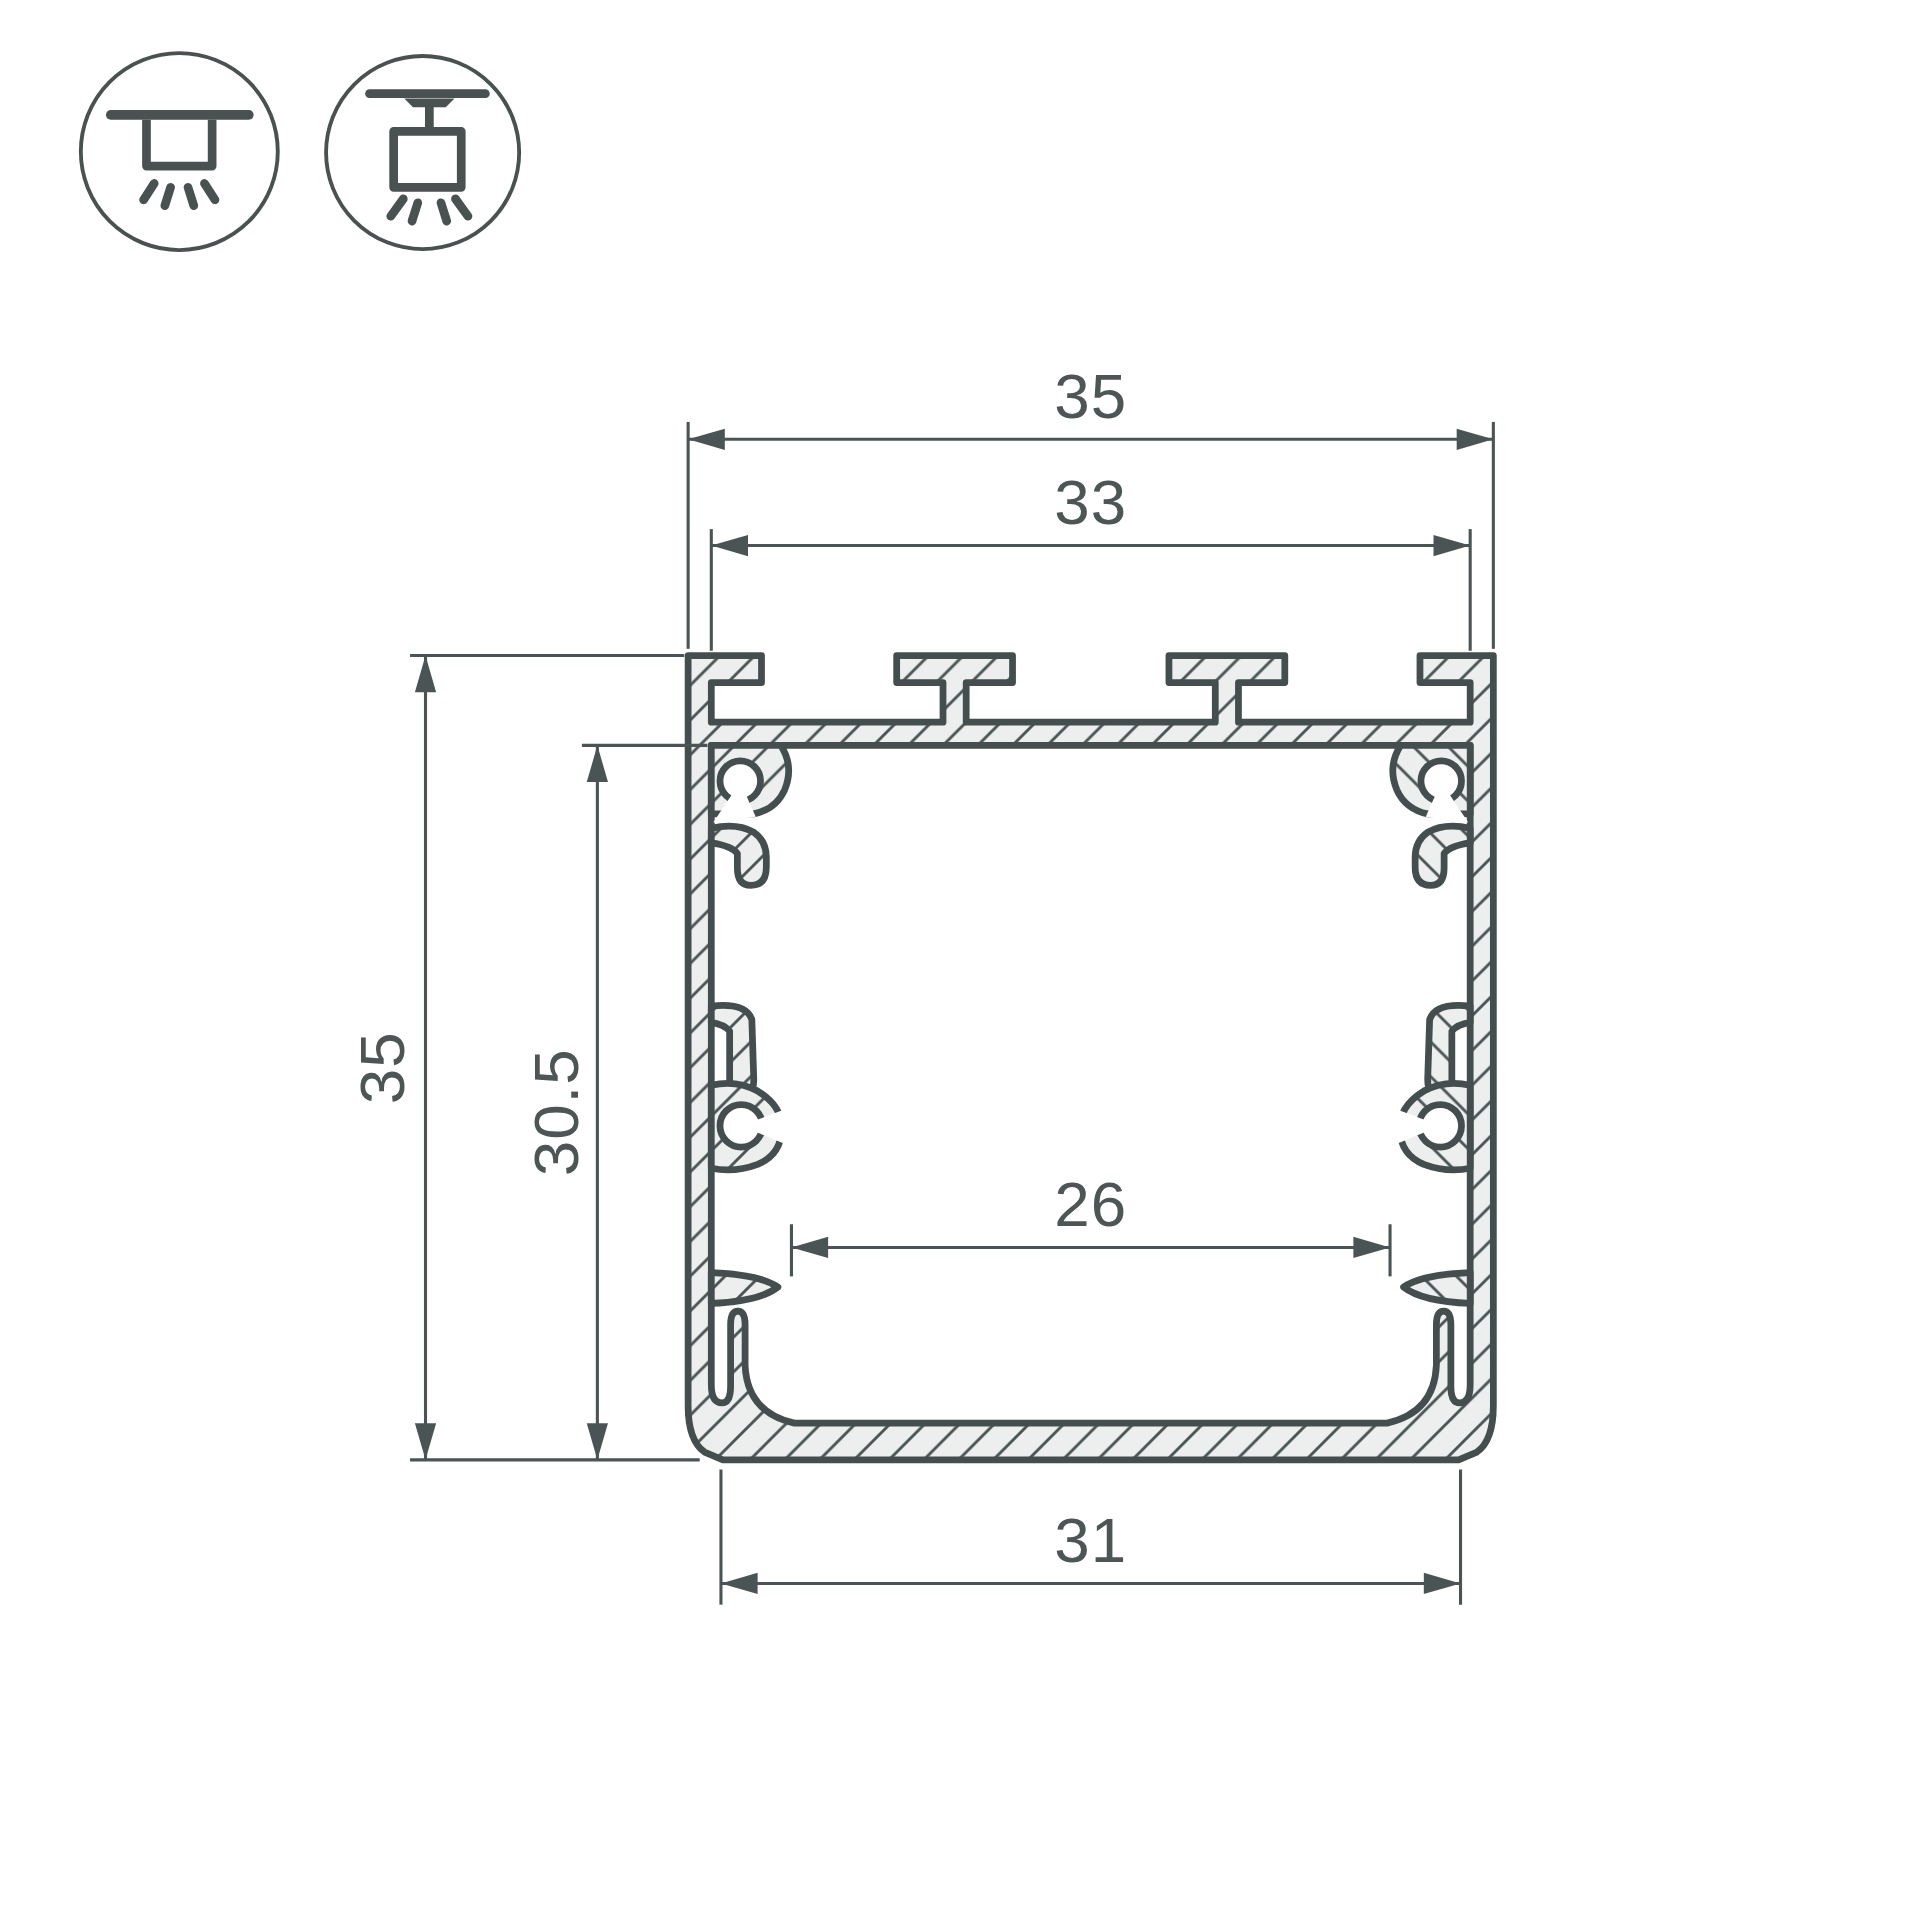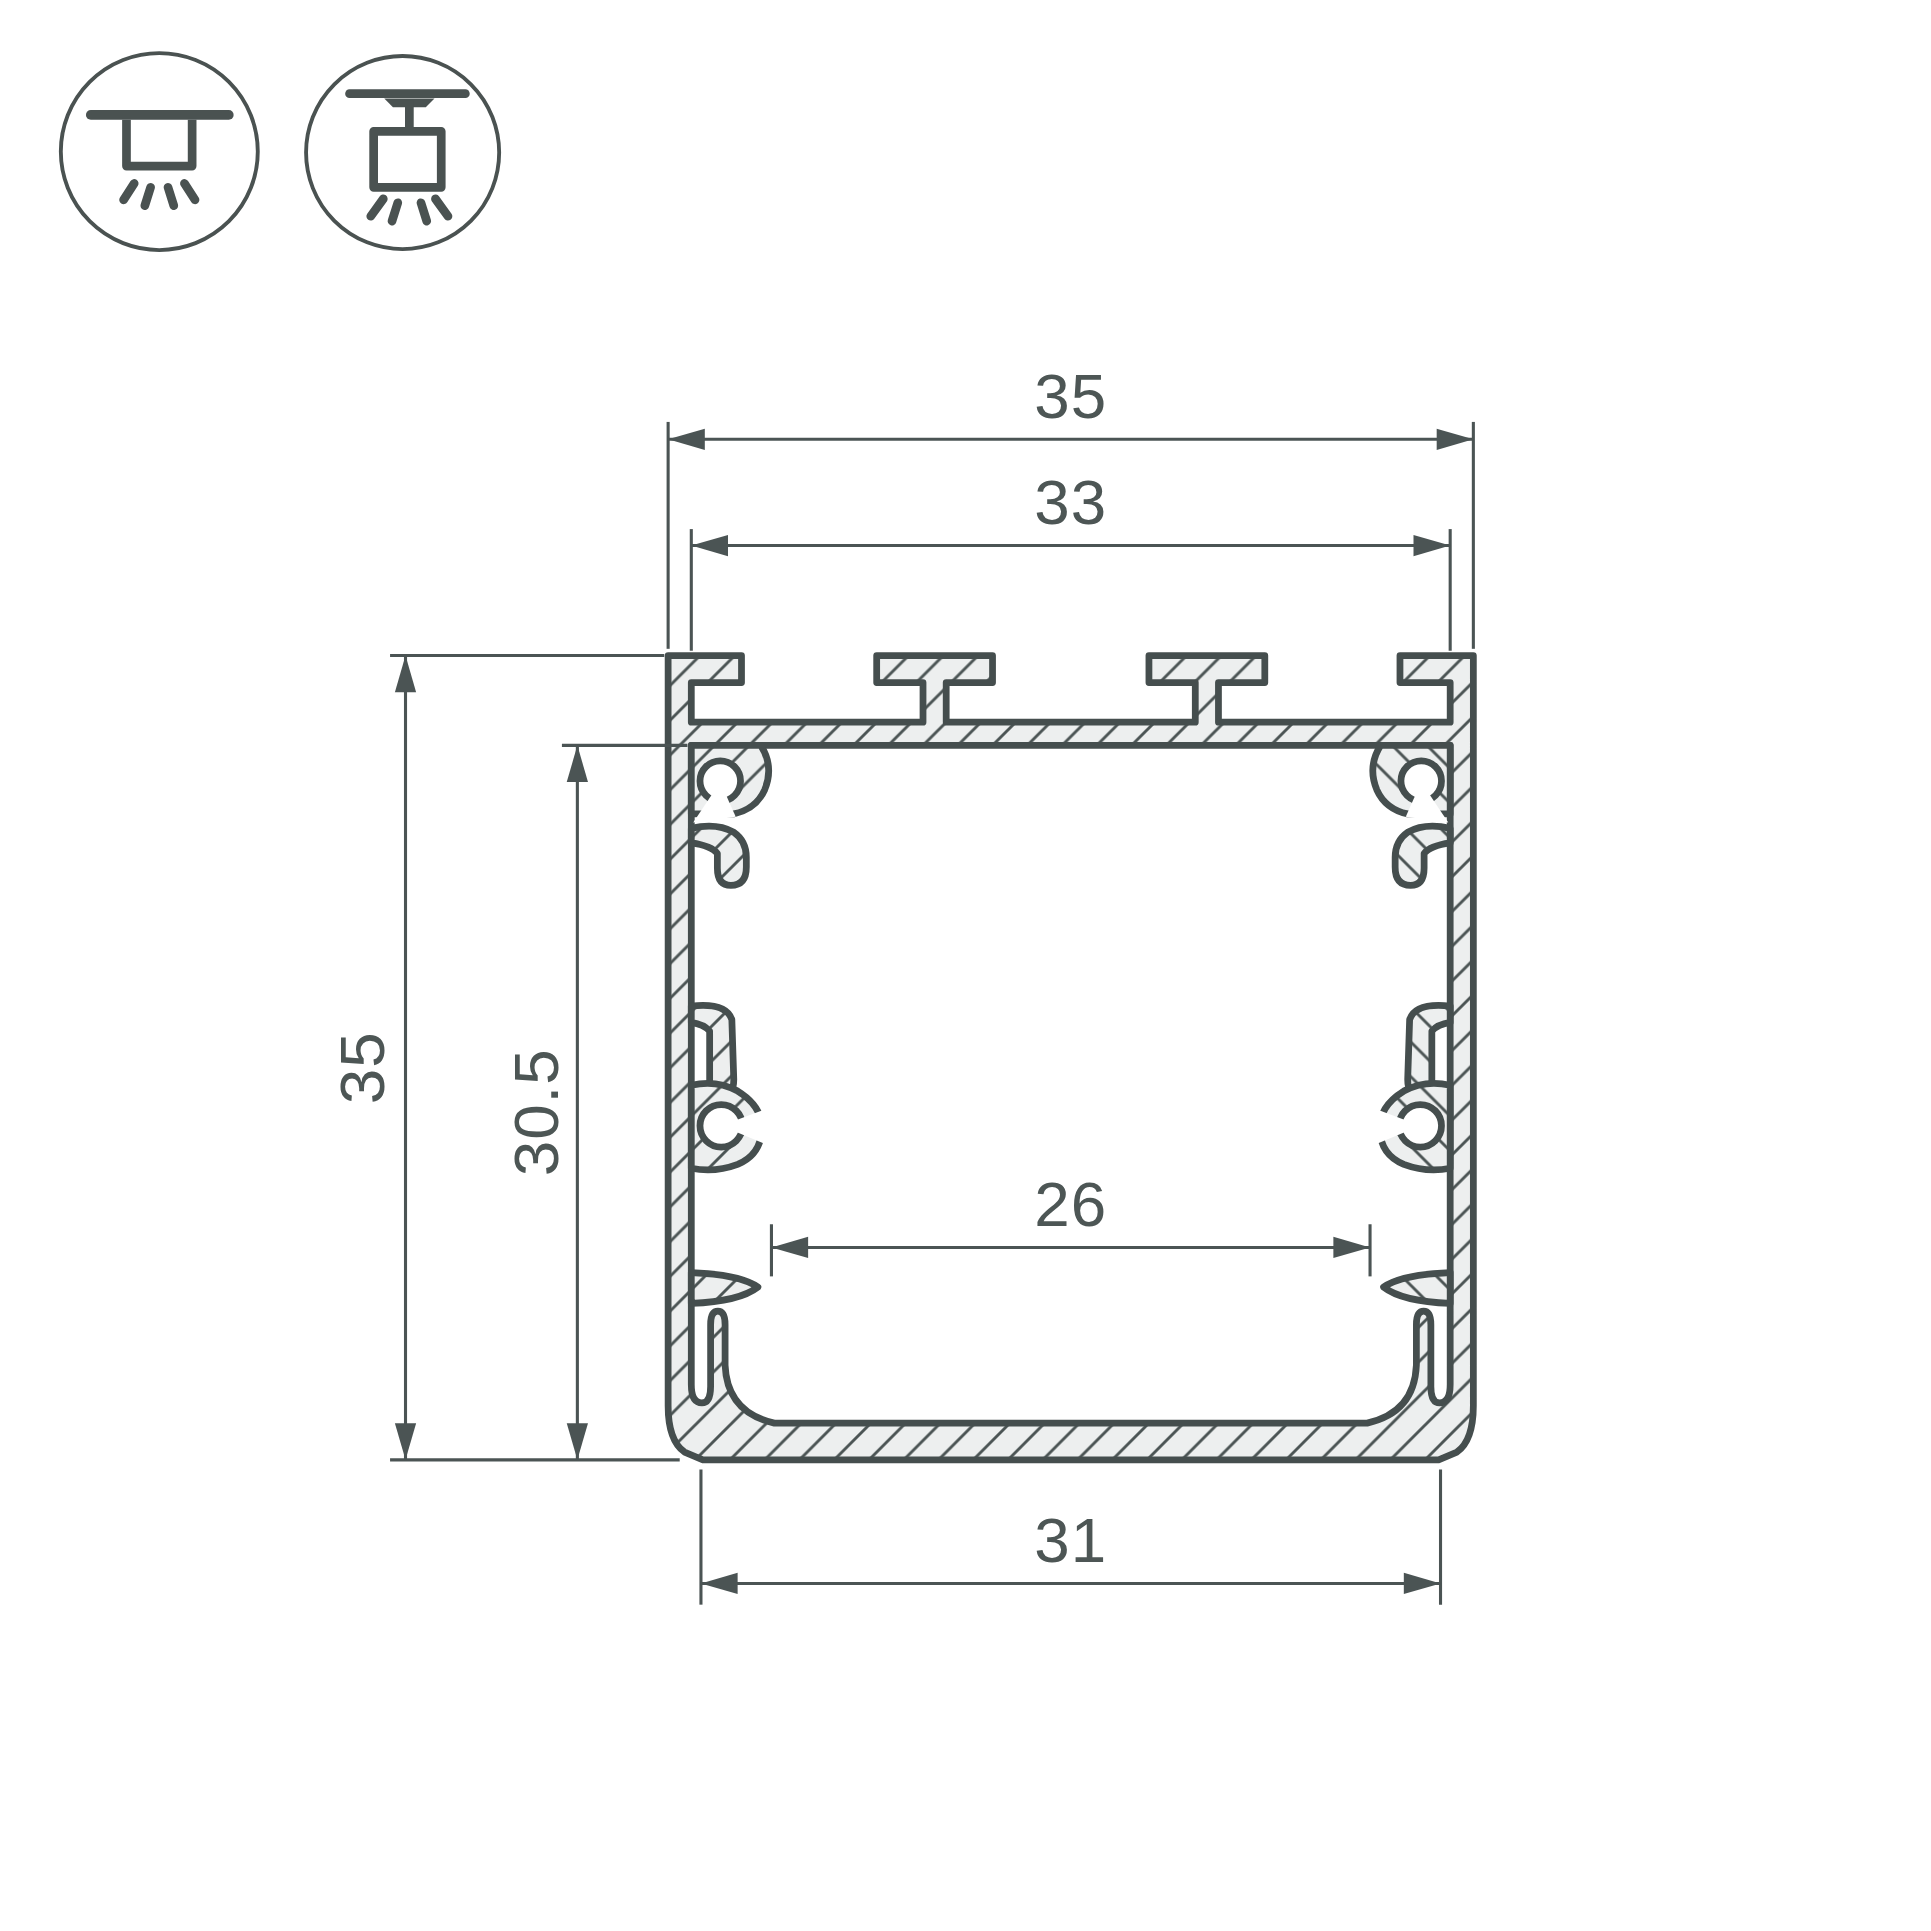--- a/index.html
+++ b/index.html
@@ -1,16 +1,16 @@
 <!DOCTYPE html>
 <html><head>
 <meta charset="utf-8">
 <style>
   html,body{margin:0;padding:0;background:#ffffff;}
-  .canvas{width:1852px;height:1931px;background:#ffffff;position:relative;overflow:hidden;}
+  .canvas{width:1852px;height:1931px;background:#ffffff;position:relative;overflow:hidden;padding-left:20px;}
   svg{display:block;}
   text{font-family:"Liberation Sans","DejaVu Sans",sans-serif;font-weight:400;}
   .dimtext{font-size:66px;fill:#4d5655;letter-spacing:1px;}
 </style>
 </head>
 <body>
 
 <div class="canvas">
 <svg width="1931" height="1931" viewBox="0 0 2000 2000" xmlns="http://www.w3.org/2000/svg">
 

